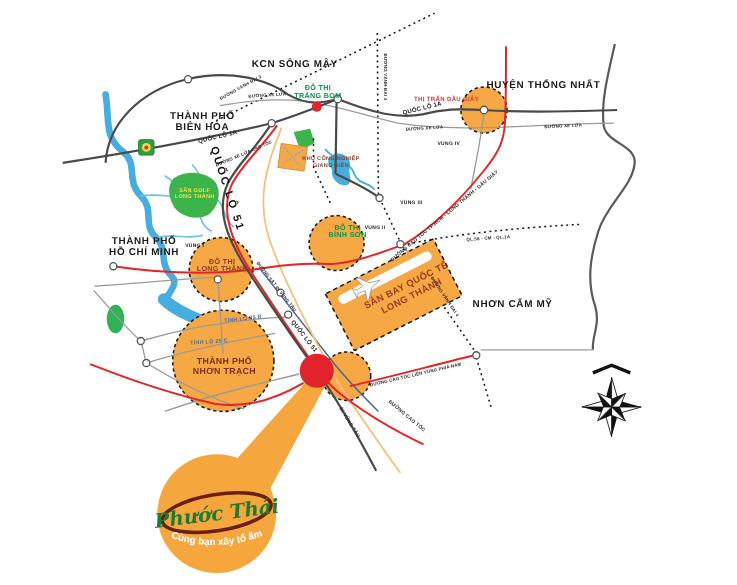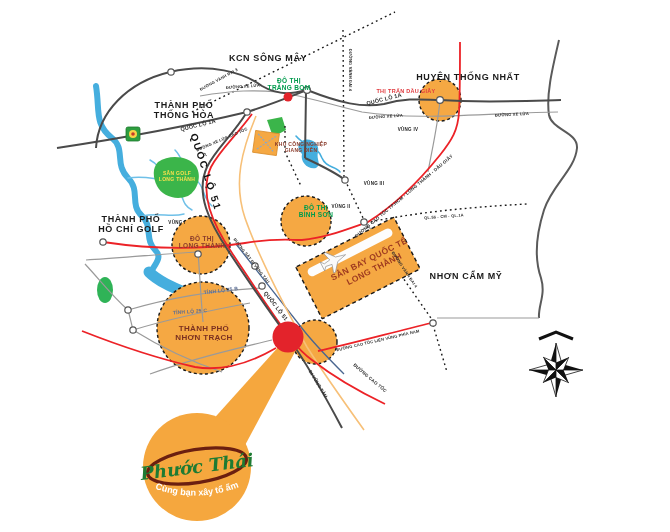--- a/index.html
+++ b/index.html
@@ -159,28 +159,28 @@
     <text x="197" y="473" text-anchor="middle" font-family="DejaVu Serif, serif" font-style="italic" font-weight="bold" font-size="18" fill="#1E7B33" transform="rotate(-7 197 466)">Phước Thái</text>
     <path id="tagline-arc" d="M150,487 Q197,505 244,485" fill="none" stroke="none"></path>
     <text font-family="Liberation Sans, sans-serif" font-size="9" font-weight="bold" fill="#ffffff">
       <textPath href="#tagline-arc" startOffset="50%" text-anchor="middle">Cùng bạn xây tổ ấm</textPath>
     </text>
   </g>
   <circle cx="288" cy="337" r="15.5" fill="#E3232B"></circle>
 </svg>
 
 <div class="lb region" style="left:268px;top:58px">KCN SÔNG MÂY</div>
-<div class="lb region" style="left:468px;top:77px">HUYỆN THỐNG NHẤT</div>
+<div class="lb region" style="left:494px;top:77px">HUYỆN THỐNG NHẤT</div>
 <div class="lb region" style="left:184px;top:110px">
   <div>THÀNH PHỐ</div>
-  <div>THỐNG HÒA</div>
+  <div>BIÊN HÒA</div>
 </div>
 <div class="lb region" style="left:131px;top:224px">
   <div>THÀNH PHỐ</div>
-  <div>HỒ CHÍ GOLF</div>
+  <div>HỒ CHÍ MINH</div>
 </div>
 <div class="lb region" style="left:466px;top:276px">NHƠN CẨM MỸ</div>
 
 <div class="lb zone green" style="left:289px;top:84px">
   <div>ĐÔ THỊ</div>
   <div>TRẢNG BOM</div>
 </div>
 <div class="lb zone redtx" style="left:406px;top:91px;font-size:5.5px">THỊ TRẤN DẦU GIÂY</div>
 <div class="lb zone green" style="left:316px;top:211px">
   <div>ĐÔ THỊ</div>

